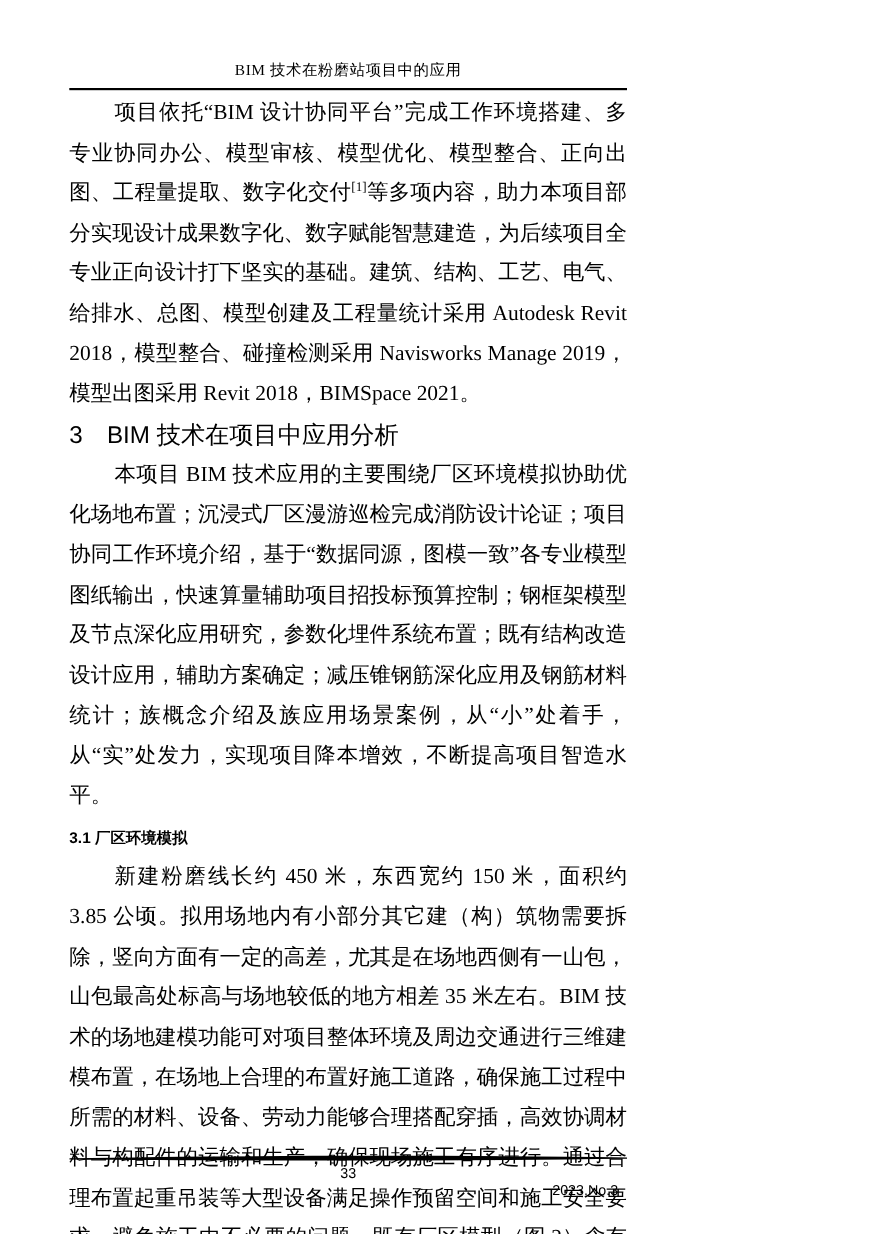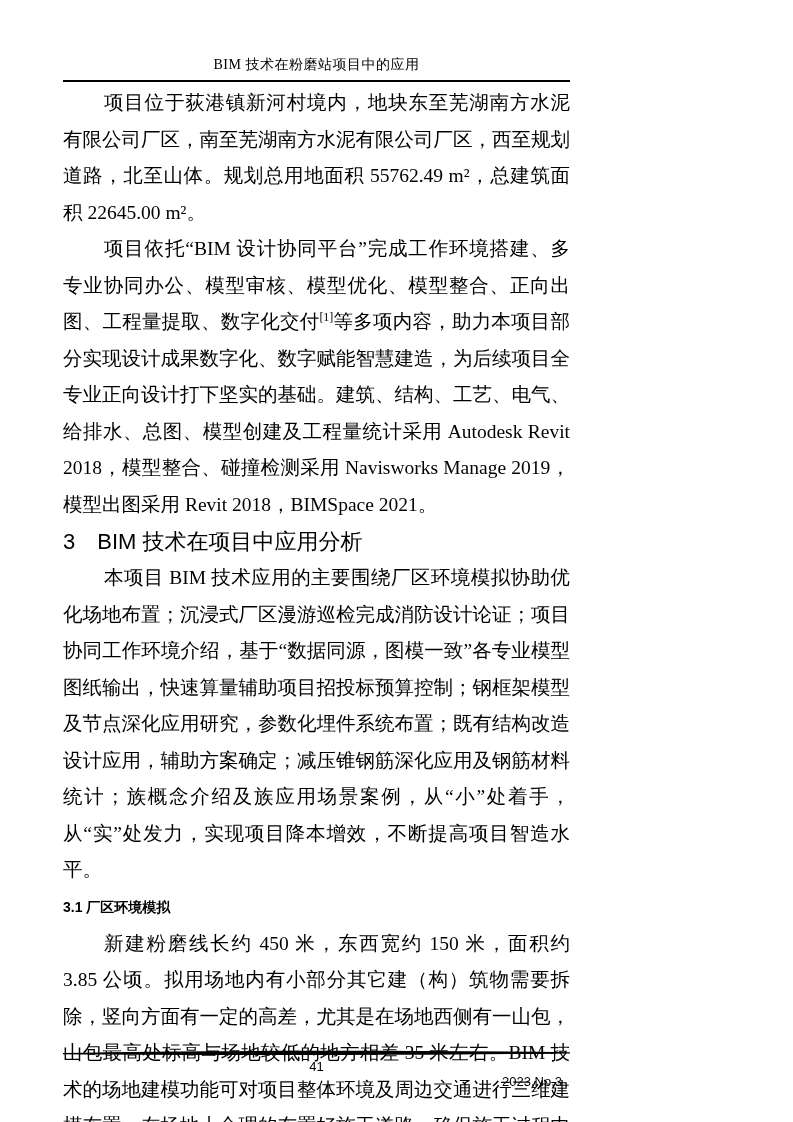--- a/index.html
+++ b/index.html
@@ -98,31 +98,30 @@
 
 <div class="page">
 
   <div class="page-header">
     <div class="running-head">BIM 技术在粉磨站项目中的应用</div>
     <div class="header-rule"></div>
   </div>
 
   <div class="document-body">
 
-  <div class="para"><span>项目位于荻港镇新河村境内，地块东至芜湖南方水泥有限公司厂区，南至芜湖南方水泥有限公司厂区，西至规划道路，北至山体。规划总用地面积 55762.49 m²，总建筑面积 22645.00 m²。</span></div>
       <div class="para"><span>项目依托“BIM 设计协同平台”完成工作环境搭建、多专业协同办公、模型审核、模型优化、模型整合、正向出图、工程量提取、数字化交付</span><sup>[1]</sup><span>等多项内容，助力本项目部分实现设计成果数字化、数字赋能智慧建造，为后续项目全专业正向设计打下坚实的基础。建筑、结构、工艺、电气、给排水、总图、模型创建及工程量统计采用 Autodesk Revit 2018，模型整合、碰撞检测采用 Navisworks Manage 2019，模型出图采用 Revit 2018，BIMSpace 2021。</span></div>
       <div class="h1"><span>3　BIM 技术在项目中应用分析</span></div>
       <div class="para"><span>本项目 BIM 技术应用的主要围绕厂区环境模拟协助优化场地布置；沉浸式厂区漫游巡检完成消防设计论证；项目协同工作环境介绍，基于“数据同源，图模一致”各专业模型图纸输出，快速算量辅助项目招投标预算控制；钢框架模型及节点深化应用研究，参数化埋件系统布置；既有结构改造设计应用，辅助方案确定；减压锥钢筋深化应用及钢筋材料统计；族概念介绍及族应用场景案例，从“小”处着手，从“实”处发力，实现项目降本增效，不断提高项目智造水平。</span></div>
       <div class="h2"><span>3.1 厂区环境模拟</span></div>
       <div class="para"><span>新建粉磨线长约 450 米，东西宽约 150 米，面积约 3.85 公顷。拟用场地内有小部分其它建（构）筑物需要拆除，竖向方面有一定的高差，尤其是在场地西侧有一山包，山包最高处标高与场地较低的地方相差 35 米左右。BIM 技术的场地建模功能可对项目整体环境及周边交通进行三维建模布置，在场地上合理的布置好施工道路，确保施工过程中所需的材料、设备、劳动力能够合理搭配穿插，高效协调材料与构配件的运输和生产，确保现场施工有序进行。通过合理布置起重吊装等大型设备满足操作预留空间和施工安全要求，避免施工中不必要的问题。既有厂区模型（图 2）含有熟料库、联合储库、转运楼形体和空间位置关系，25141m</span><sup>2</sup><span>道路模型，停车场及局部绿化。</span></div>
     </div>
 
   <div class="page-footer">
     <svg class="footer-rule-svg" viewBox="0 0 668 9" preserveAspectRatio="none" aria-hidden="true">
       <path d="M0,4.0 C180,1.6 420,0.8 668,3.2 L668,4.4 C420,6.9 180,6.1 0,5.2 Z" fill="#000000"></path>
     </svg>
     <div class="footer-row">
-      <span class="page-number">41</span>
+      <span class="page-number">33</span>
       <span class="issue-label">2023.No.3</span>
     </div>
   </div>
 
 </div>
 
 </body></html>

